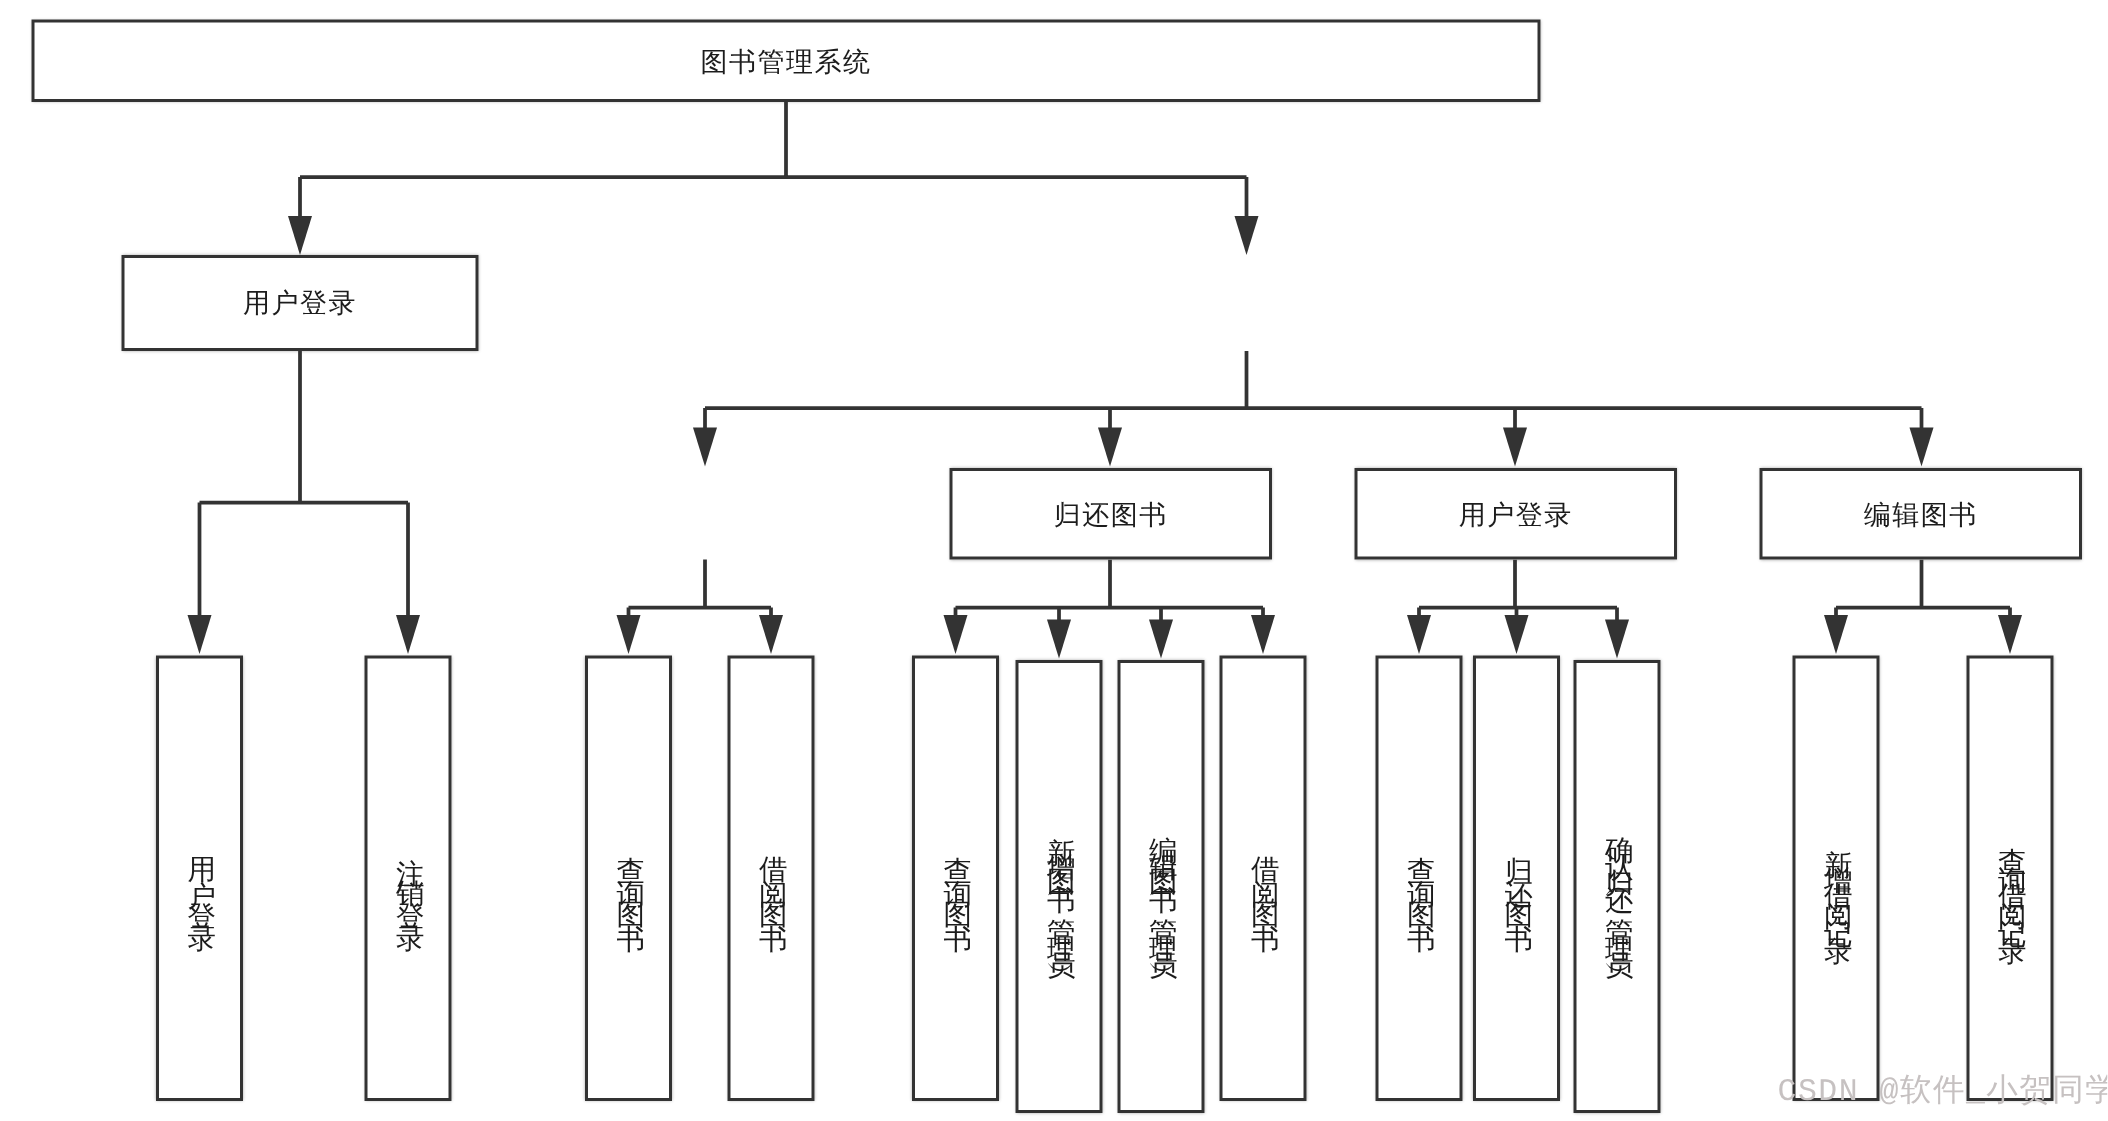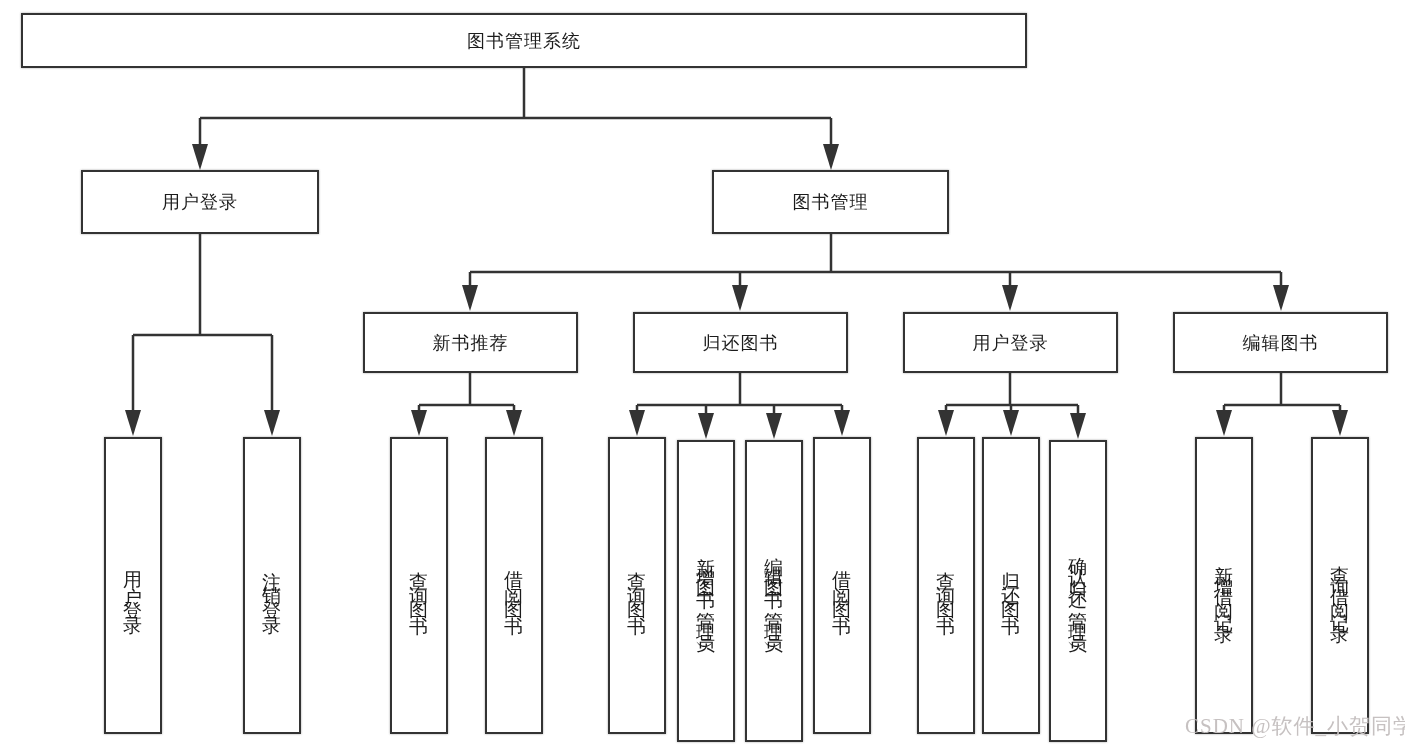--- a/index.html
+++ b/index.html
@@ -1,21 +1,21 @@
 <!DOCTYPE html>
 <html><head>
 <meta charset="utf-8">
 <style>
   html,body{margin:0;padding:0;background:#ffffff;}
   #canvas{
     position:relative;
     width:1405px;height:747px;
     background:#ffffff;
     overflow:hidden;
-    font-family:Liberation Serif, serif;
+    font-family:Liberation Mono, monospace;
     color:#1c1c1c;
     text-align:center;
   }
   #wires{position:absolute;left:0;top:0;z-index:1;pointer-events:none;}
   .box{
     position:absolute;
     background:#ffffff;
     border:2px solid #333333;
     box-sizing:border-box;
     display:flex;
@@ -94,27 +94,21 @@
     </g>
   </svg>
 
   <div class="box" style="left:21px;top:13px;width:1006px;height:55px">
     <span class="hlabel">图书管理系统</span>
   </div>
 
   <div class="box" style="left:81px;top:170px;width:238px;height:64px">
     <span class="hlabel">用户登录</span>
   </div>
-  <div class="box" style="left:712px;top:170px;width:237px;height:64px">
-    <span class="hlabel">图书管理</span>
-  </div>
 
-  <div class="box" style="left:363px;top:312px;width:215px;height:61px">
-    <span class="hlabel">新书推荐</span>
-  </div>
   <div class="box" style="left:633px;top:312px;width:215px;height:61px">
     <span class="hlabel">归还图书</span>
   </div>
   <div class="box" style="left:903px;top:312px;width:215px;height:61px">
     <span class="hlabel">用户登录</span>
   </div>
   <div class="box" style="left:1173px;top:312px;width:215px;height:61px">
     <span class="hlabel">编辑图书</span>
   </div>
 

